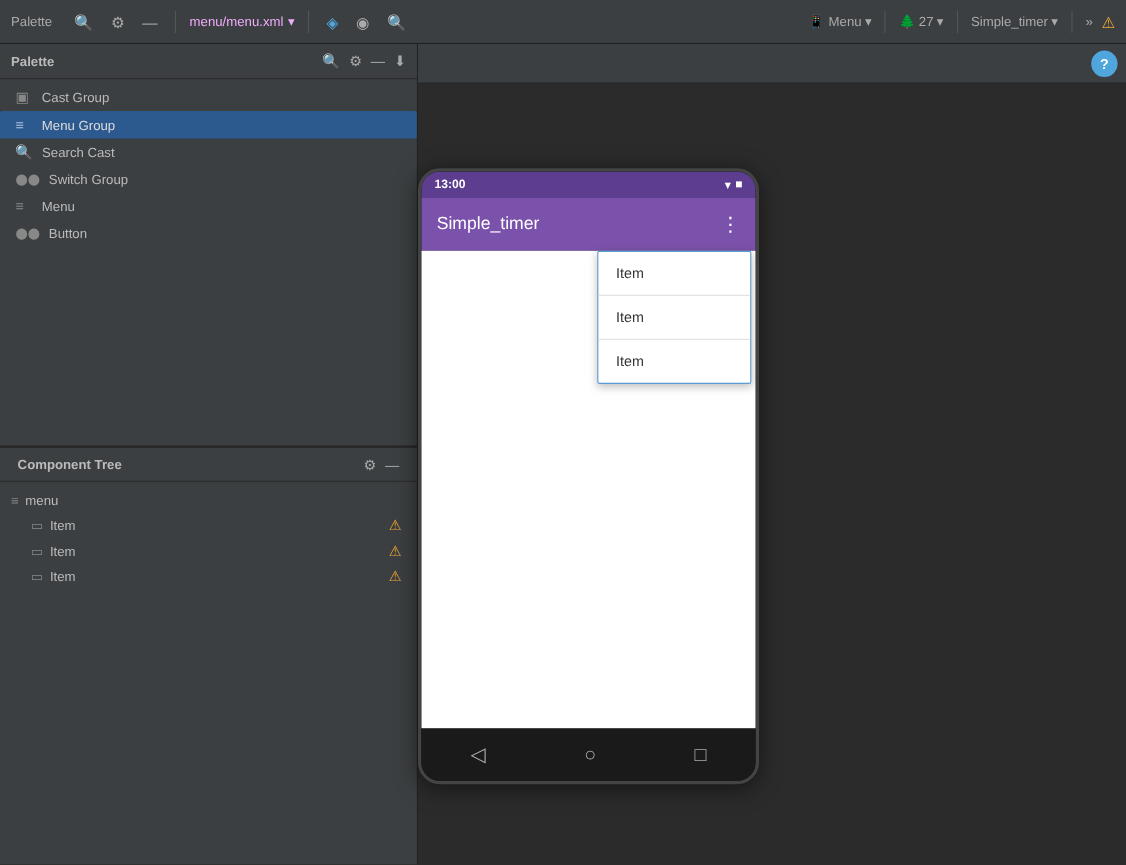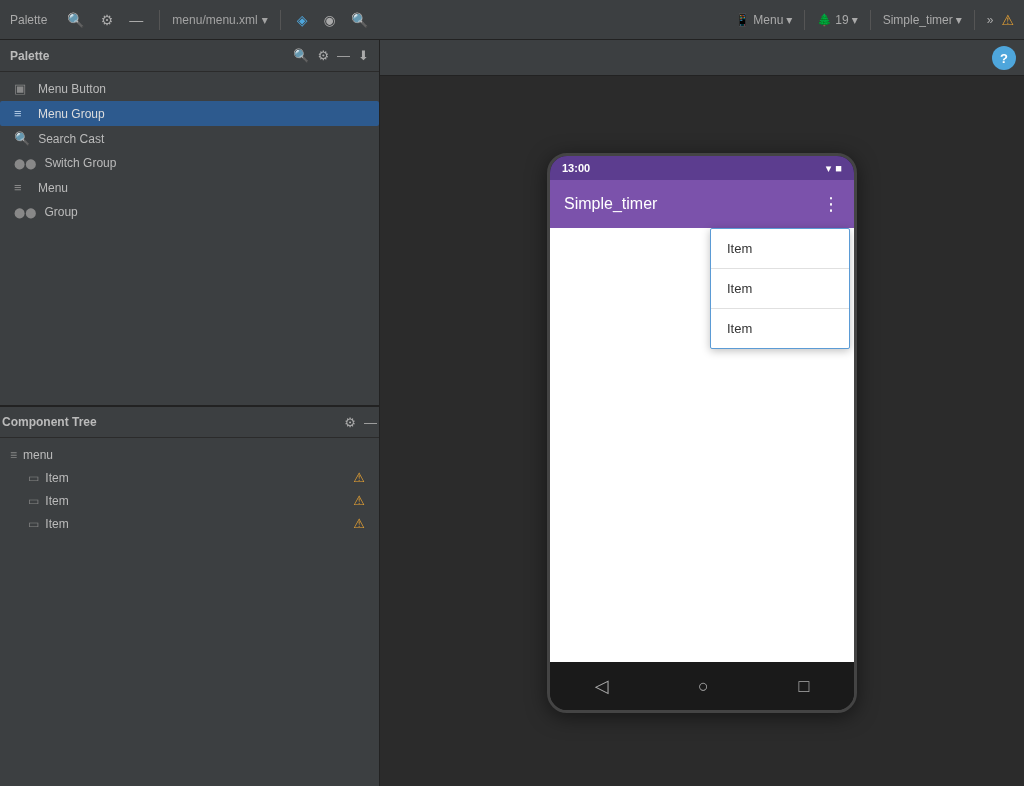--- a/index.html
+++ b/index.html
@@ -34,21 +34,21 @@
       color: #aaa;
       cursor: pointer;
       padding: 2px 4px;
       font-size: 14px;
       border-radius: 3px;
     }
     .toolbar-separator { width: 1px; height: 20px; background: #555; margin: 0 4px; }
     .toolbar-file-path {
       background: none;
       border: none;
-      color: #a3a3a3;
+      color: #f0abfc;
       font-size: 12px;
       cursor: pointer;
       display: flex;
       align-items: center;
       gap: 4px;
     }
     .toolbar-spacer { flex: 1; }
     .toolbar-device-btn {
       background: none;
       border: none;
@@ -130,21 +130,21 @@
     .component-tree-section {
       height: 380px;
       display: flex;
       flex-direction: column;
     }
     .component-tree-header {
       height: 32px;
       background: #3c3f41;
       display: flex;
       align-items: center;
-      padding: 0 2px;
+      padding: 0 16px;
       gap: 8px;
       border-bottom: 1px solid #2b2b2b;
       border-top: 1px solid #222;
     }
     .component-tree-title {
       color: #bbb;
       font-size: 12px;
       font-weight: bold;
       flex: 1;
     }
@@ -191,21 +191,20 @@
       padding: 0 10px;
       border-bottom: 1px solid #222;
       gap: 4px;
     }
 
     
     .phone-container {
       margin-top: 40px;
       display: flex;
       align-items: center;
-      justify-content: center;
       width: 100%;
       height: calc(100% - 40px);
     }
     .phone-mockup {
       width: 310px;
       height: 560px;
       background: #1a1a1a;
       border-radius: 20px;
       border: 3px solid #444;
       display: flex;
@@ -343,21 +342,21 @@
   <button class="toolbar-device-btn">
     <span>📱</span>
     <span>Menu</span>
     <span>▾</span>
   </button>
 
   <div class="toolbar-separator"></div>
 
   <button class="toolbar-device-btn">
     <span>🌲</span>
-    <span>19</span>
+    <span>27</span>
     <span>▾</span>
   </button>
 
   <div class="toolbar-separator"></div>
 
   <button class="toolbar-device-btn">
     <span>Simple_timer</span>
     <span>▾</span>
   </button>
 
@@ -378,41 +377,41 @@
         <span class="palette-header-title">Palette</span>
         <button class="palette-header-icon">🔍</button>
         <button class="palette-header-icon">⚙</button>
         <button class="palette-header-icon">—</button>
         <button class="palette-header-icon" style="margin-left:auto;">⬇</button>
       </div>
 
       <div class="palette-list">
         <div class="palette-item">
           <span class="palette-item-icon">▣</span>
-          <span>Menu Button</span>
+          <span>Cast Group</span>
         </div>
         <div class="palette-item selected">
           <span class="palette-item-icon">≡</span>
           <span>Menu Group</span>
         </div>
         <div class="palette-item">
           <span class="palette-item-icon">🔍</span>
           <span>Search Cast</span>
         </div>
         <div class="palette-item">
           <span class="palette-item-icon" style="font-size:10px;">⬤⬤</span>
           <span>Switch Group</span>
         </div>
         <div class="palette-item">
           <span class="palette-item-icon">≡</span>
           <span>Menu</span>
         </div>
         <div class="palette-item">
           <span class="palette-item-icon" style="font-size:10px;">⬤⬤</span>
-          <span>Group</span>
+          <span>Button</span>
         </div>
       </div>
     </div>
 
     <div class="component-tree-section">
       <div class="component-tree-header">
         <span class="component-tree-title">Component Tree</span>
         <button class="palette-header-icon">⚙</button>
         <button class="palette-header-icon">—</button>
       </div>

